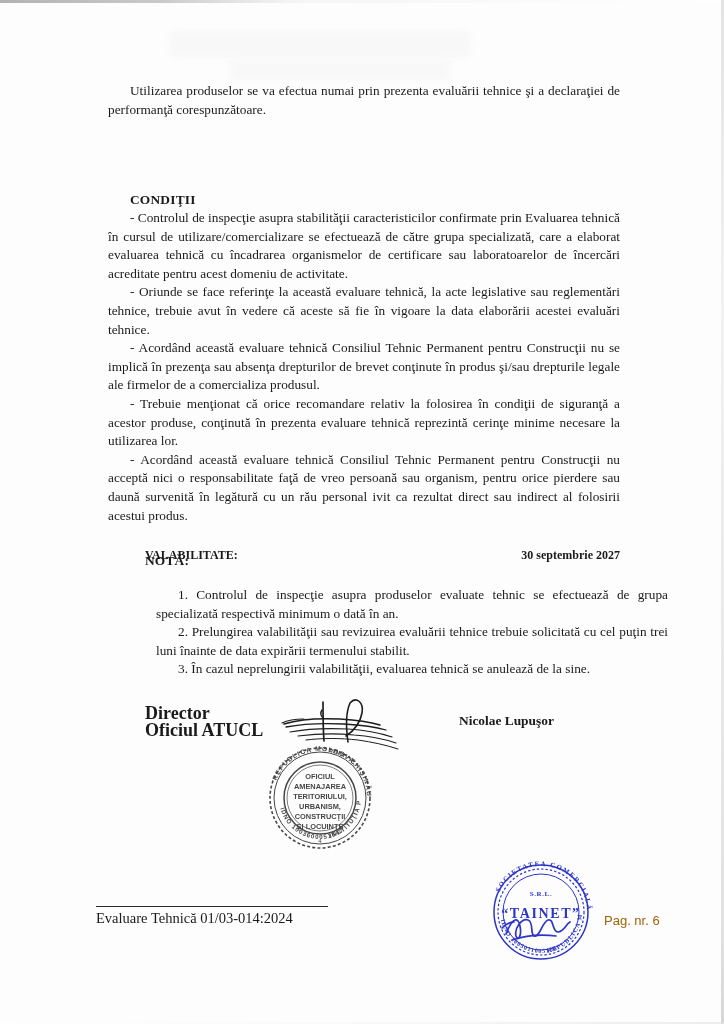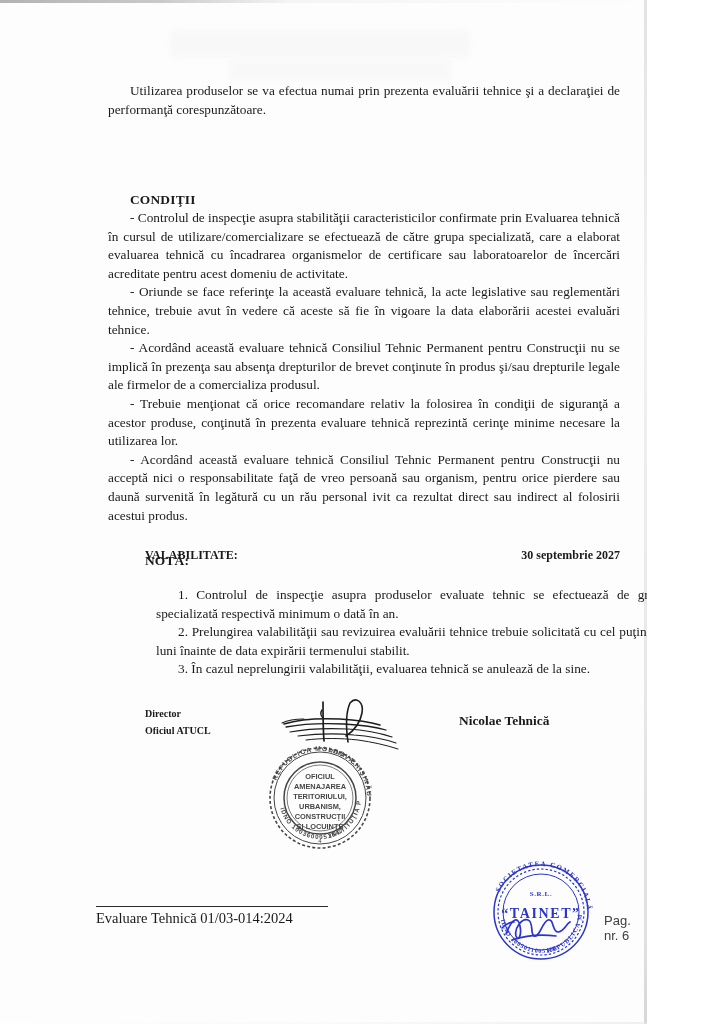--- a/index.html
+++ b/index.html
@@ -2,21 +2,21 @@
 <html><head>
 <meta charset="utf-8">
 <style>
   html, body {
     margin: 0;
     padding: 0;
     background: #ffffff;
   }
   .page {
     position: relative;
-    width: 647px;
+    width: 724px;
     height: 1024px;
     background: #fdfdfd;
     overflow: hidden;
     font-family: "Liberation Serif", serif;
     color: #1a1a1a;
   }
   
   .scan-edge-top {
     position: absolute;
     top: 0; left: 0;
@@ -76,21 +76,21 @@
     font-weight: bold;
     font-size: 12px;
     margin-top: 24px;
   }
   .valab-row .label { margin-left: 37px; }
 
   .sig-block {
     position: absolute;
     left: 145px;
     font-weight: bold;
-    font-size: 10px;
+    font-size: 18px;
     line-height: 17px;
   }
   .sig-name {
     position: absolute;
     left: 459px;
     top: 713px;
     font-weight: bold;
     font-size: 13.4px;
   }
 
@@ -139,21 +139,21 @@
     top: 910px;
     font-weight: normal;
     font-size: 14.5px;
   }
   .footer-page {
     position: absolute;
     left: 604px;
     top: 913px;
     font-family: "Liberation Sans", sans-serif;
     font-size: 13px;
-    color: #404040;
+    color: #a16207;
   }
 </style>
 </head>
 <body>
 
 <div class="page">
 
   <div class="scan-edge-top"></div>
   <div class="scan-edge-right"></div>
   <div class="scan-edge-bottom"></div>
@@ -185,21 +185,21 @@
   <div class="body-text" style="top:586px;margin-left:48px;">
     <p>1. Controlul  de inspecţie asupra produselor evaluate tehnic se efectuează de grupa specializată respectivă minimum o dată în an.</p>
     <p>2. Prelungirea valabilităţii sau revizuirea evaluării tehnice trebuie solicitată  cu cel puţin trei luni înainte de data expirării termenului stabilit.</p>
     <p>3. În cazul neprelungirii valabilităţii, evaluarea tehnică se anulează de la sine.</p>
   </div>
 
   <div class="sig-block" style="top:705px;">
     <div>Director</div>
     <div>Oficiul ATUCL</div>
   </div>
-  <div class="sig-name">Nicolae Tehnică</div>
+  <div class="sig-name">Nicolae Lupuşor</div>
 
   <svg class="ink-sig" viewBox="0 0 140 66">
     <g fill="none" stroke="#1d1d1d" stroke-linecap="round">
       <path d="M46 16 C44 19 45 22 47 24" stroke-width="1.4"></path>
       <path d="M47 8 C47 20 47 34 48 47" stroke-width="1.7"></path>
       <path d="M72 48 C70 34 70 18 74 9 C80 2 88 8 86 19 C84 30 76 38 70 42" stroke-width="1.6"></path>
       <path d="M8 30 C24 25 44 24 64 25 C80 26 94 28 104 31" stroke-width="1.5"></path>
       <path d="M10 33 C26 30 48 29 68 30 C86 31 100 33 110 36" stroke-width="1.3"></path>
       <path d="M14 38 C30 35 52 34 72 35 C90 36 104 39 116 43" stroke-width="1.2"></path>
       <path d="M22 42 C38 40 58 39 78 41 C94 42 108 45 120 49" stroke-width="1.1"></path>

